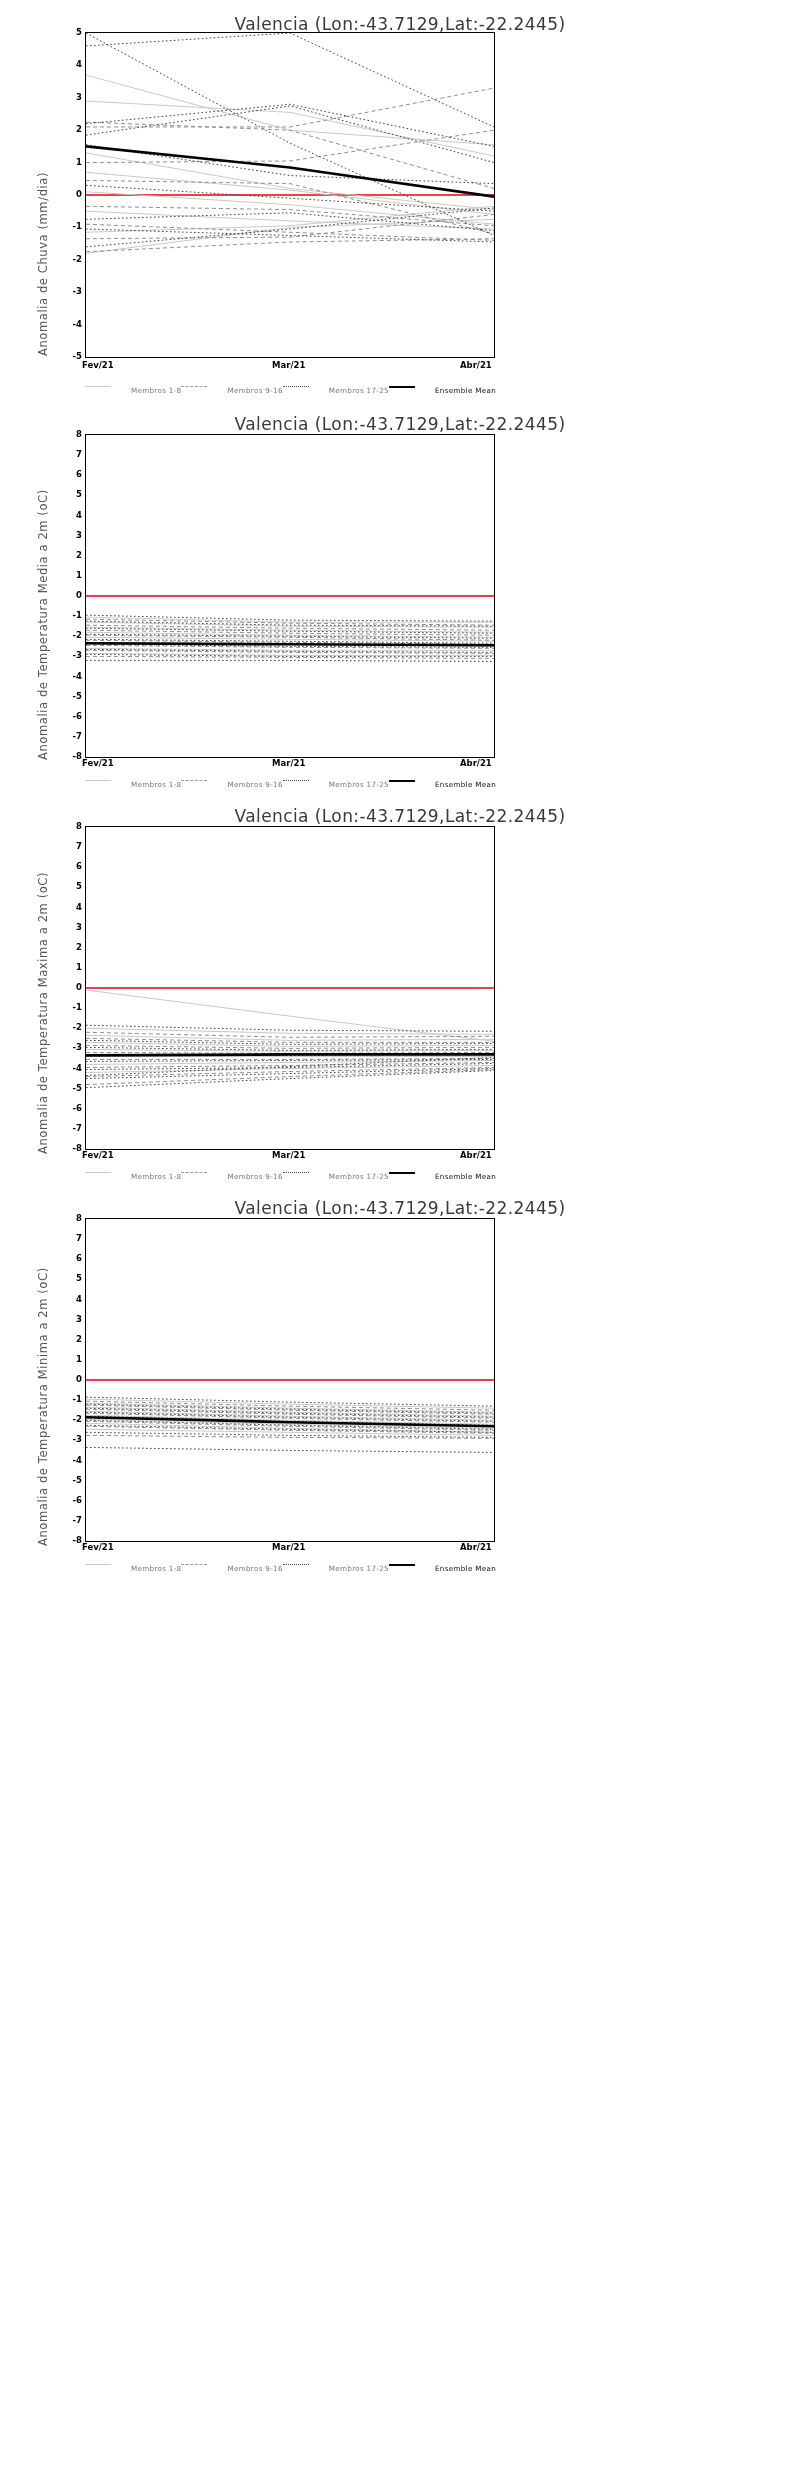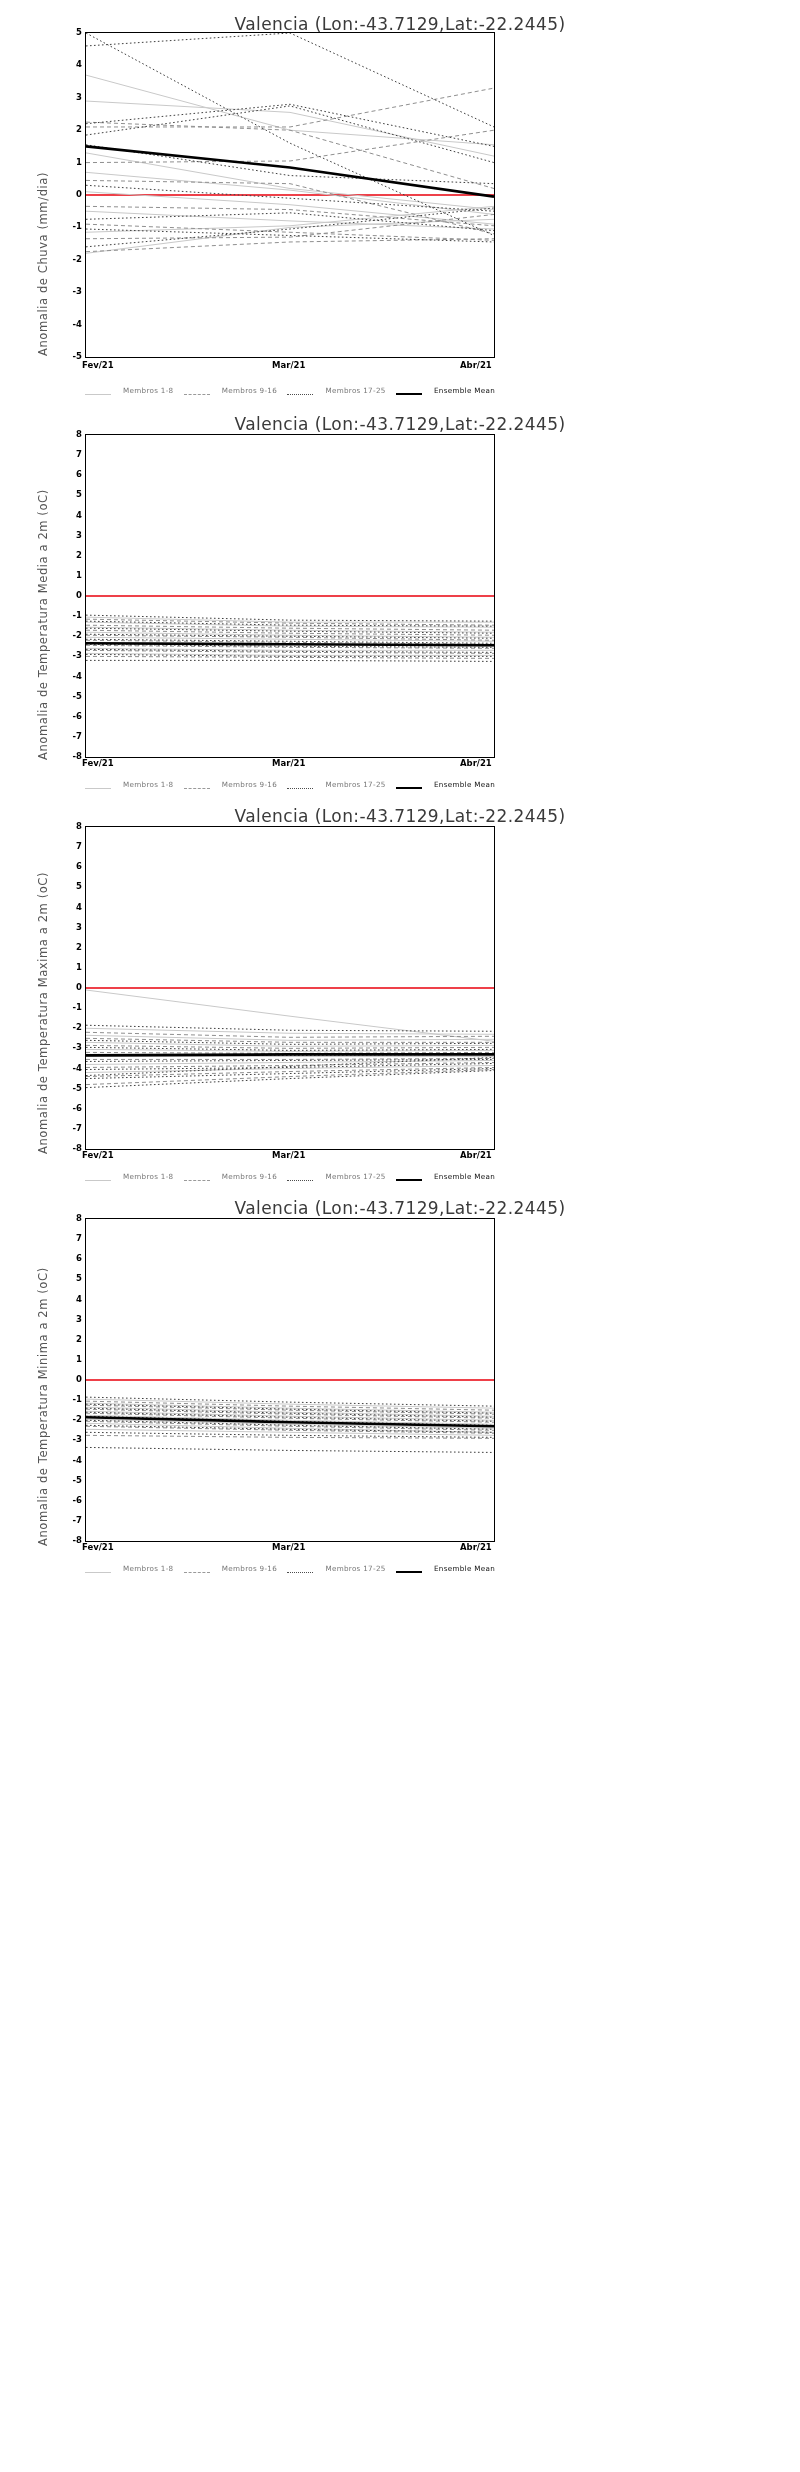--- a/index.html
+++ b/index.html
@@ -34,21 +34,21 @@
   .xtick{
     position:absolute;font-size:8.5px;color:#000;font-weight:bold;
     white-space:nowrap;
   }
   .xticks{position:absolute;left:0;top:0;width:800px;height:20px;}
   .tickmark{position:absolute;background:#000;}
   .legend{
     position:absolute;left:85px;width:410px;height:16px;
     display:flex;justify-content:space-between;align-items:center;
   }
-  .legend-item{display:flex;align-items:flex-end;gap:12px;}
+  .legend-item{display:flex;align-items:flex-start;gap:20px;}
   .legend-swatch{display:inline-block;width:26px;height:0;border-top-width:1.4px;}
   .legend-label{font-size:7.2px;color:#777;letter-spacing:0.3px;white-space:nowrap;}
   .legend-item.mean .legend-label{color:#111;}
   svg{display:block;}
 </style>
 </head>
 <body>
 
 <div class="page">
 

